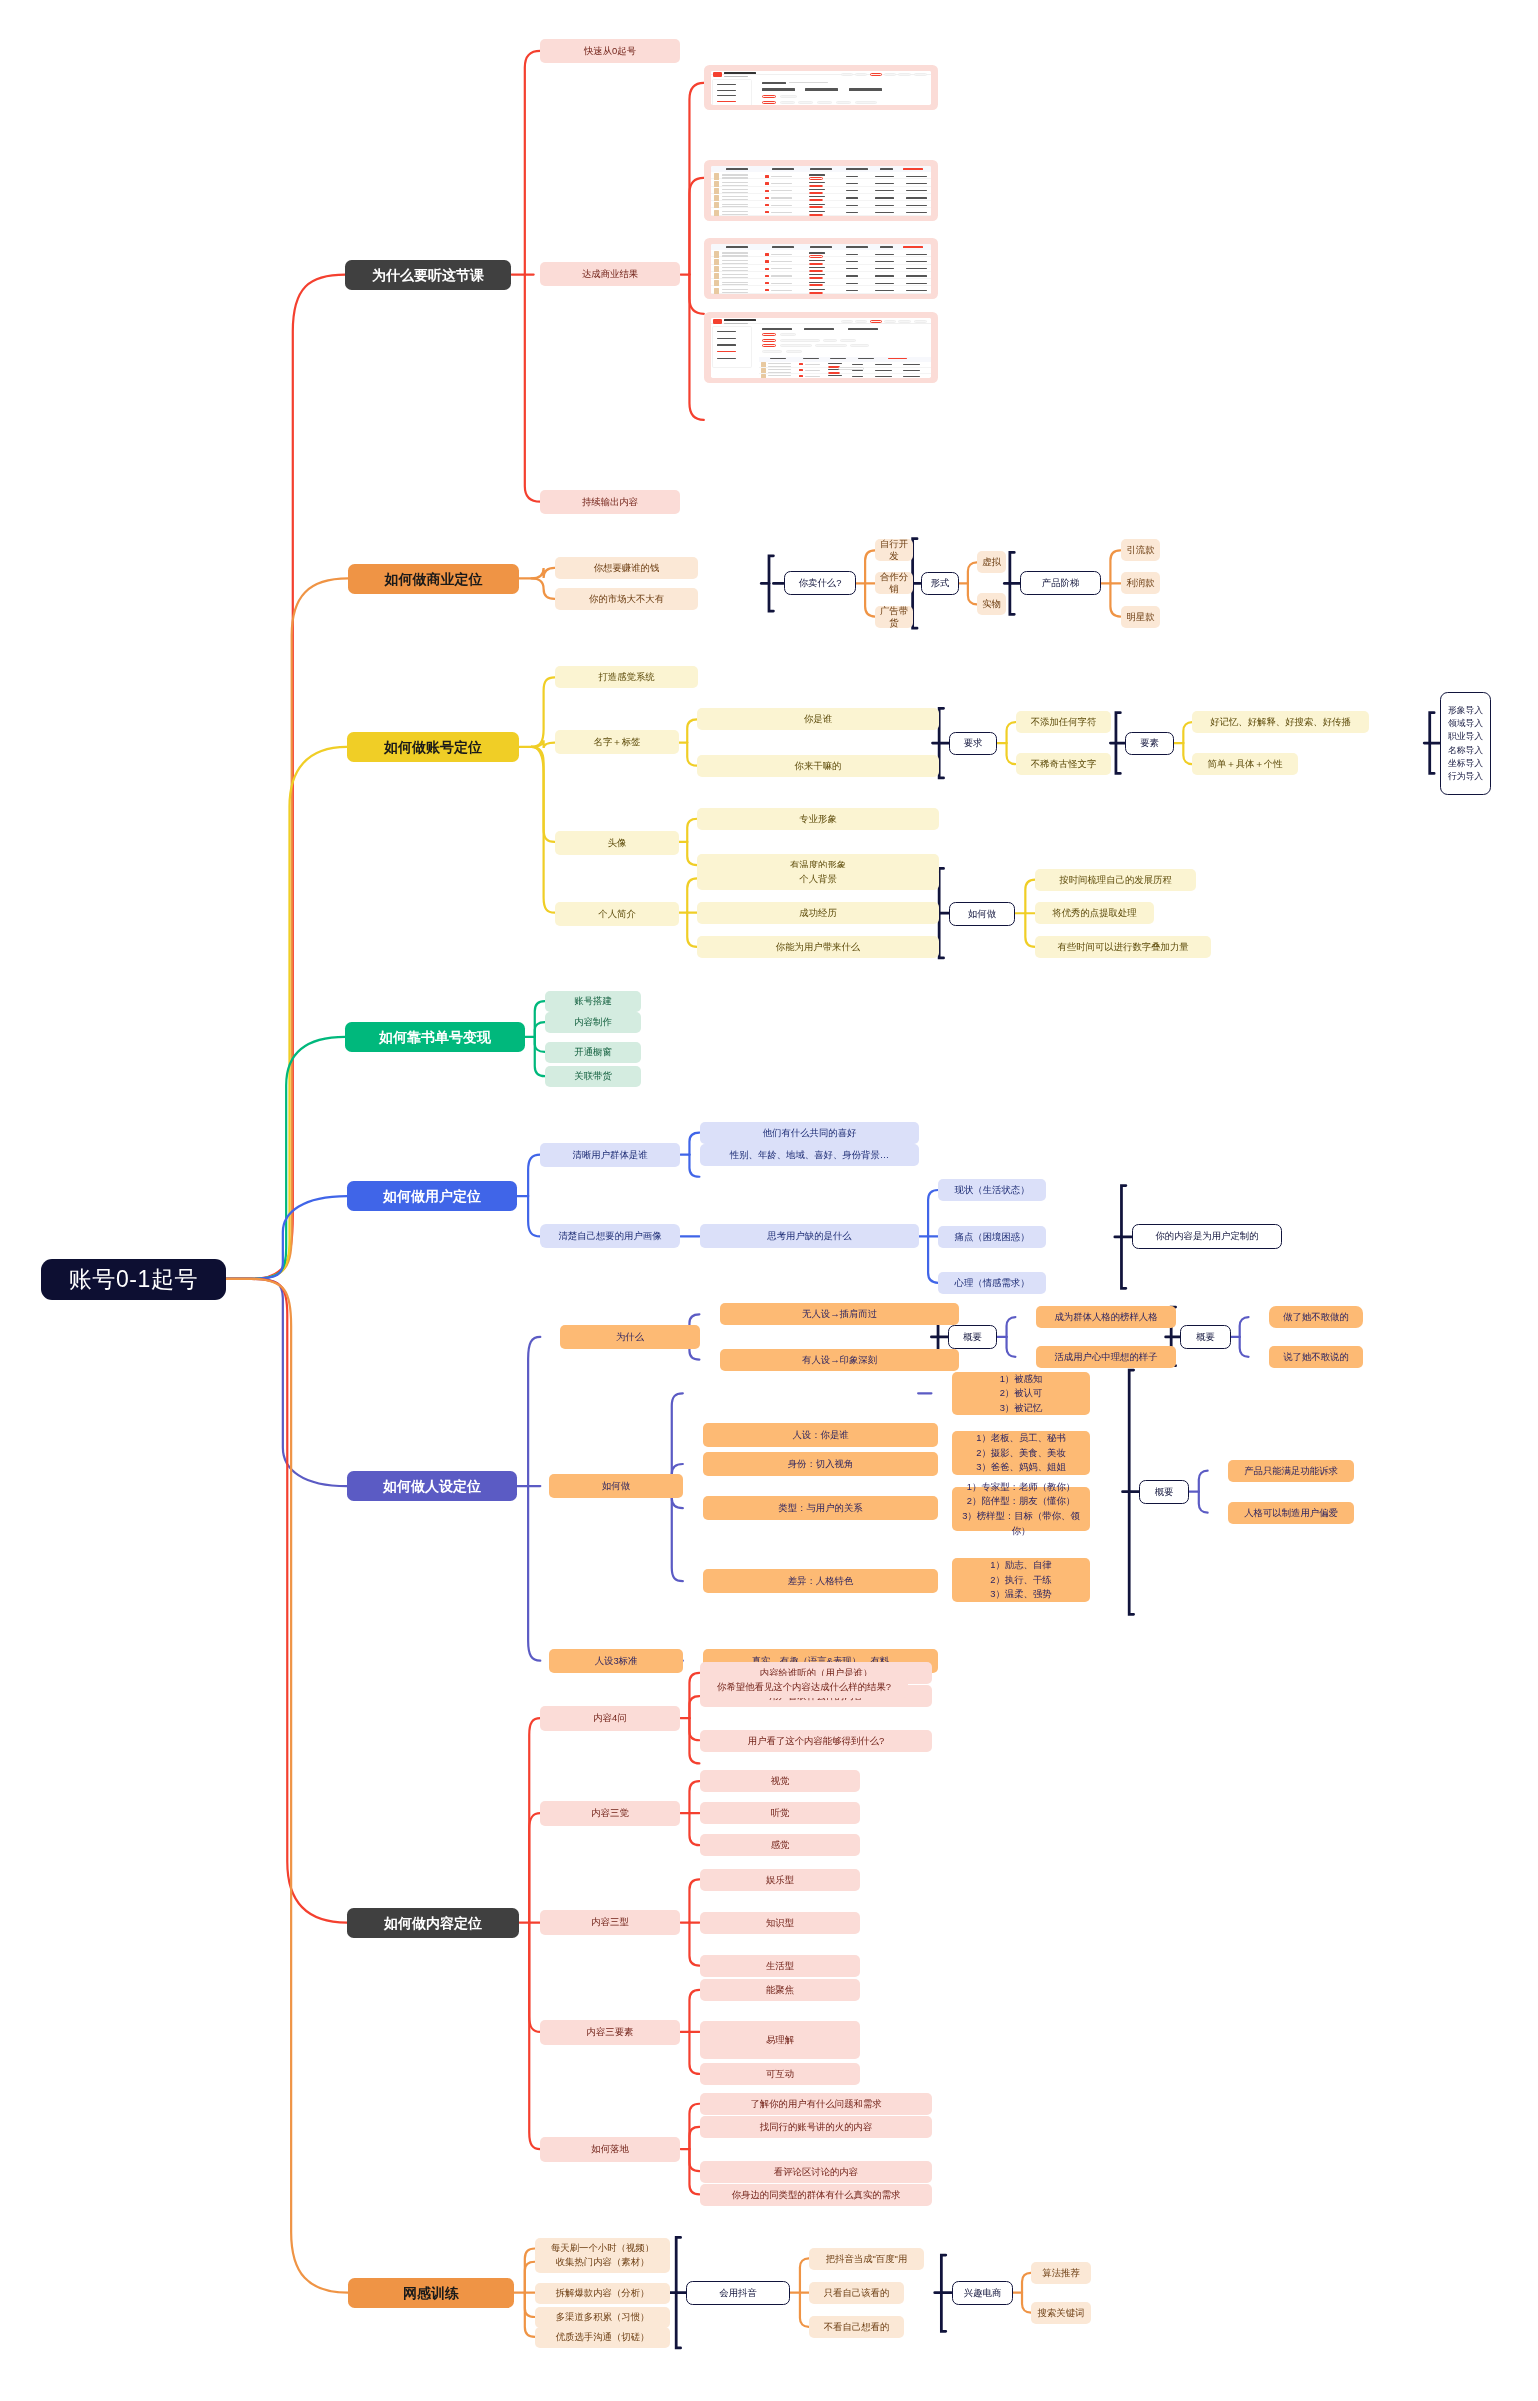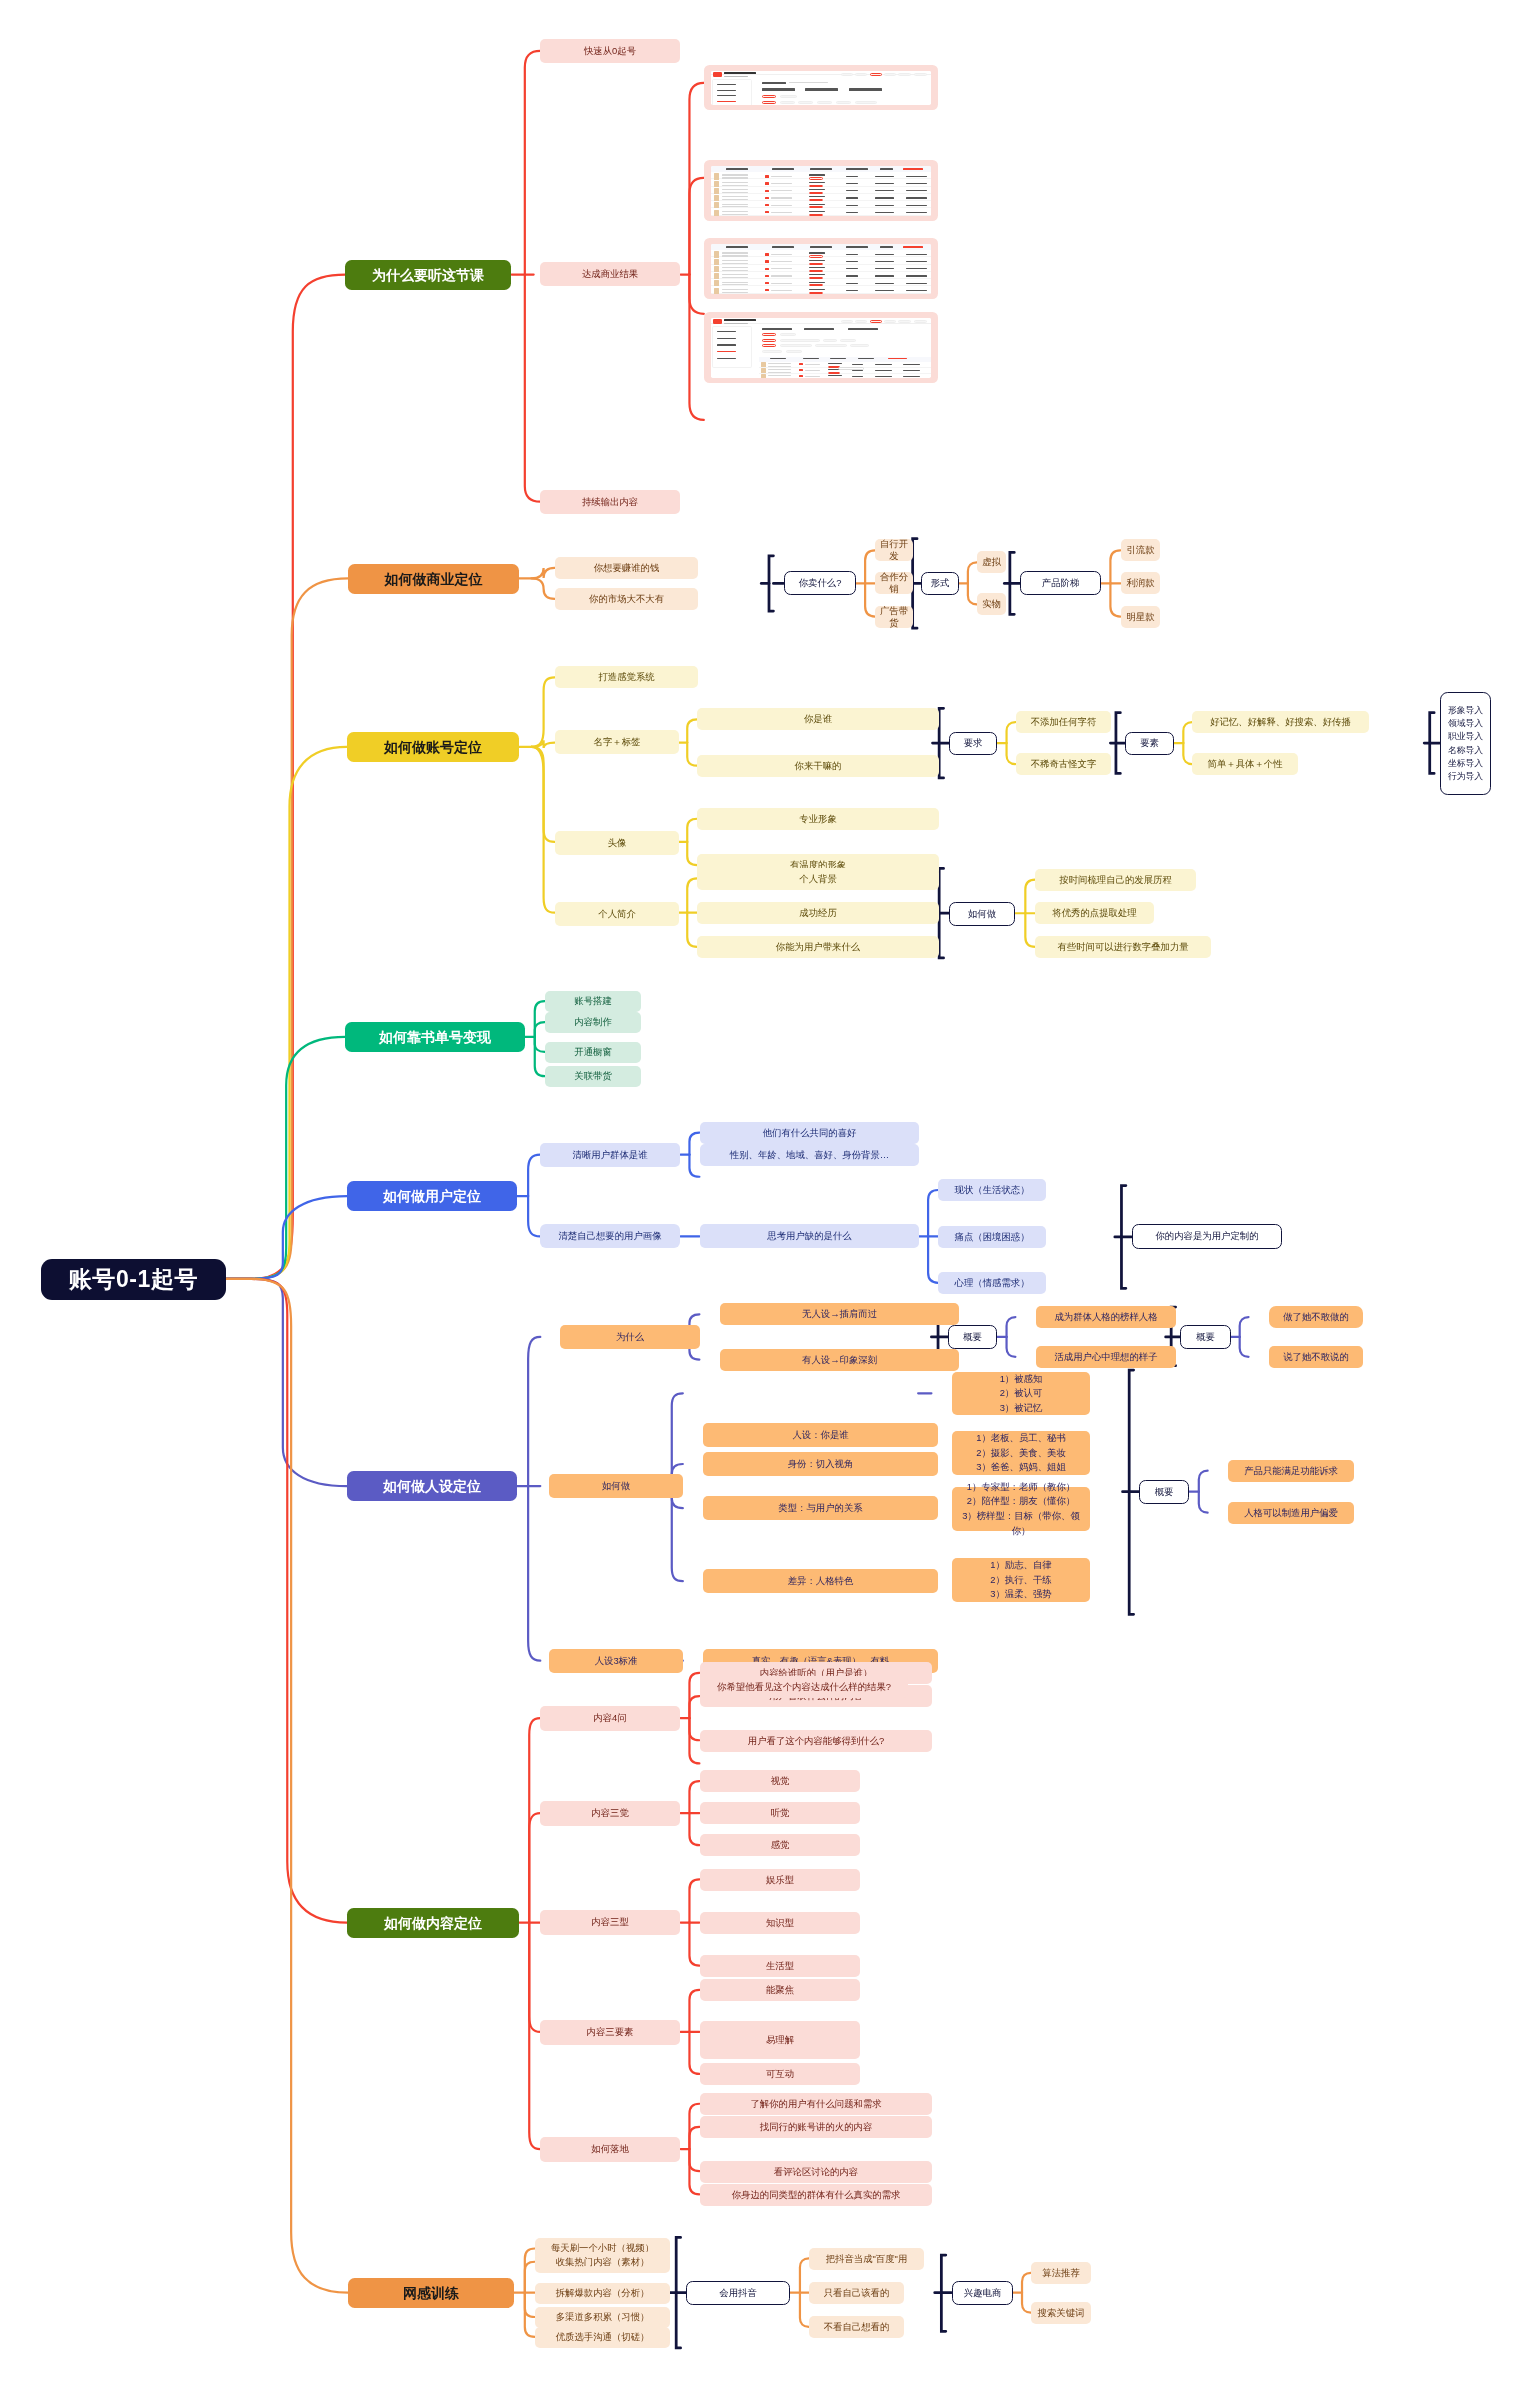--- a/index.html
+++ b/index.html
@@ -30,33 +30,33 @@
     line-height: 1.32;
     white-space: pre-line;
   }
 
   
   .root {
     background: #0d0f32;
     color: #ffffff;
     border-radius: 11px;
     font-size: 23px;
-    font-weight: bold;
+    font-weight: normal;
     letter-spacing: 0.6px;
   }
 
   
   .topic {
     border-radius: 6.6px;
     font-size: 14px;
     font-weight: bold;
     color: #ffffff;
     padding: 0 4.4px;
   }
-  .topic.t-red    { background: #4d7c0f; }
+  .topic.t-red    { background: #404040; }
   .topic.t-orange { background: #ef9445; color:#1a1a1a; }
   .topic.t-yellow { background: #f0ce26; color:#1a1a1a; }
   .topic.t-green  { background: #00b87c; color:#ffffff; }
   .topic.t-blue   { background: #4065e8; color:#ffffff; }
   .topic.t-purple { background: #5b5bc4; color:#ffffff; }
 
   
   .box {
     border-radius: 5px;
     font-size: 9.4px;

